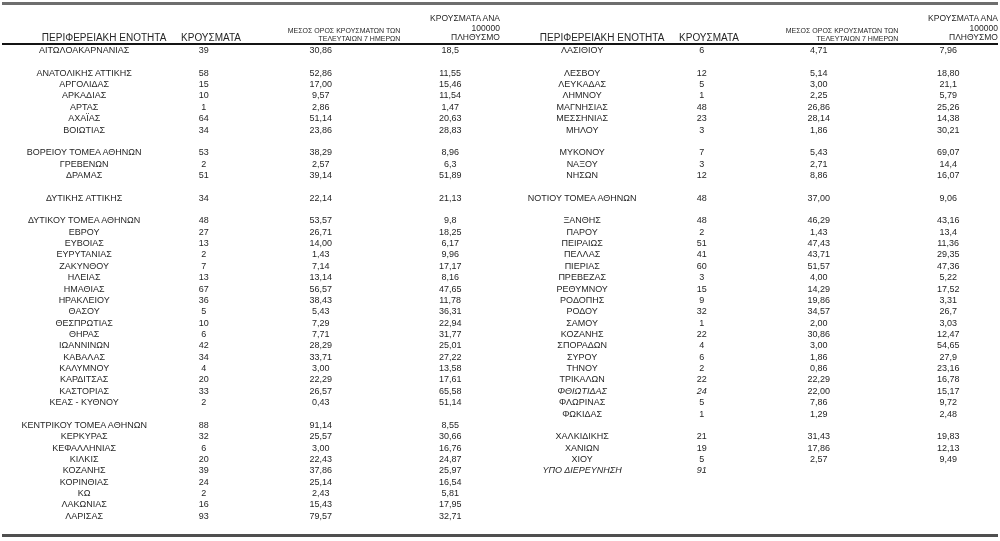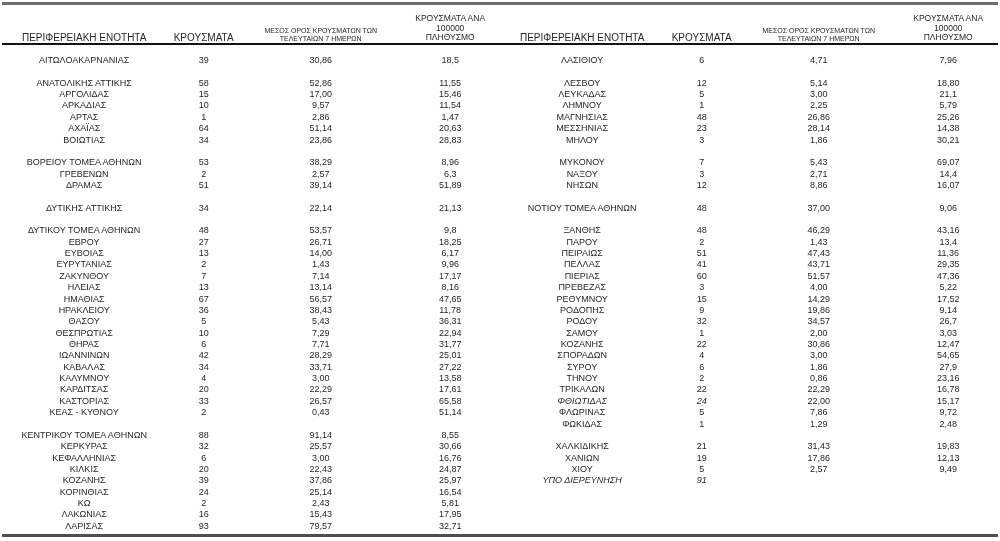--- a/index.html
+++ b/index.html
@@ -7,29 +7,29 @@
     width:1000px;height:541px;background:#ffffff;position:relative;
     font-family:"Liberation Sans", sans-serif;color:#262626;overflow:hidden;
   }
   .rule{position:absolute;left:2px;width:996px;}
   .rule-top{top:2px;height:3px;background:#6e6e6e;}
   .rule-header{top:43px;height:2px;background:#141414;}
   .rule-bottom{top:534px;height:3px;background:#4f4f4f;}
   .sheet{position:absolute;top:5px;left:2px;width:996px;display:flex;}
   .half{width:50%;}
   .thead{display:flex;align-items:flex-end;height:38px;}
-  .hc{text-align:center;white-space:pre-line;line-height:1.12;}
+  .hc{text-align:right;white-space:pre-line;line-height:1.12;}
   .c1{width:33%;}
   .c2{width:15%;}
   .c3{width:32%;}
   .c4{width:20%;}
   .h1,.h2{font-size:10px;}
   .h3{font-size:7px;}
   .h4{font-size:8.5px;}
-  .tbody{margin-top:12px;}
+  .tbody{margin-top:2px;}
   .row{display:flex;height:11.372px;}
   .cell{
     font-size:9px;line-height:11.4px;text-align:center;
     overflow:hidden;white-space:nowrap;
   }
   .it{font-style:italic;}
 </style>
 </head>
 <body>
 
@@ -396,21 +396,21 @@
         <div class="row">
           <div class="cell c1">ΡΕΘΥΜΝΟΥ</div>
           <div class="cell c2">15</div>
           <div class="cell c3">14,29</div>
           <div class="cell c4">17,52</div>
         </div>
         <div class="row">
           <div class="cell c1">ΡΟΔΟΠΗΣ</div>
           <div class="cell c2">9</div>
           <div class="cell c3">19,86</div>
-          <div class="cell c4">9,14</div>
+          <div class="cell c4">3,31</div>
         </div>
         <div class="row">
           <div class="cell c1">ΡΟΔΟΥ</div>
           <div class="cell c2">32</div>
           <div class="cell c3">34,57</div>
           <div class="cell c4">26,7</div>
         </div>
         <div class="row">
           <div class="cell c1">ΣΑΜΟΥ</div>
           <div class="cell c2">1</div>

